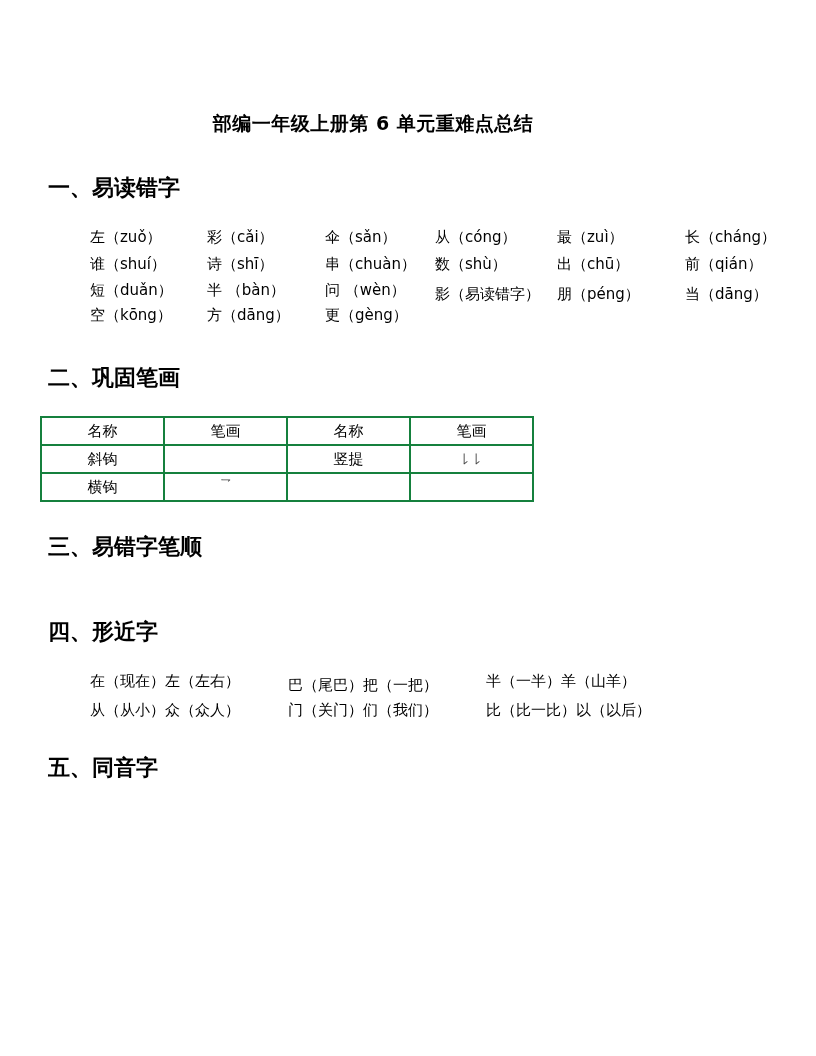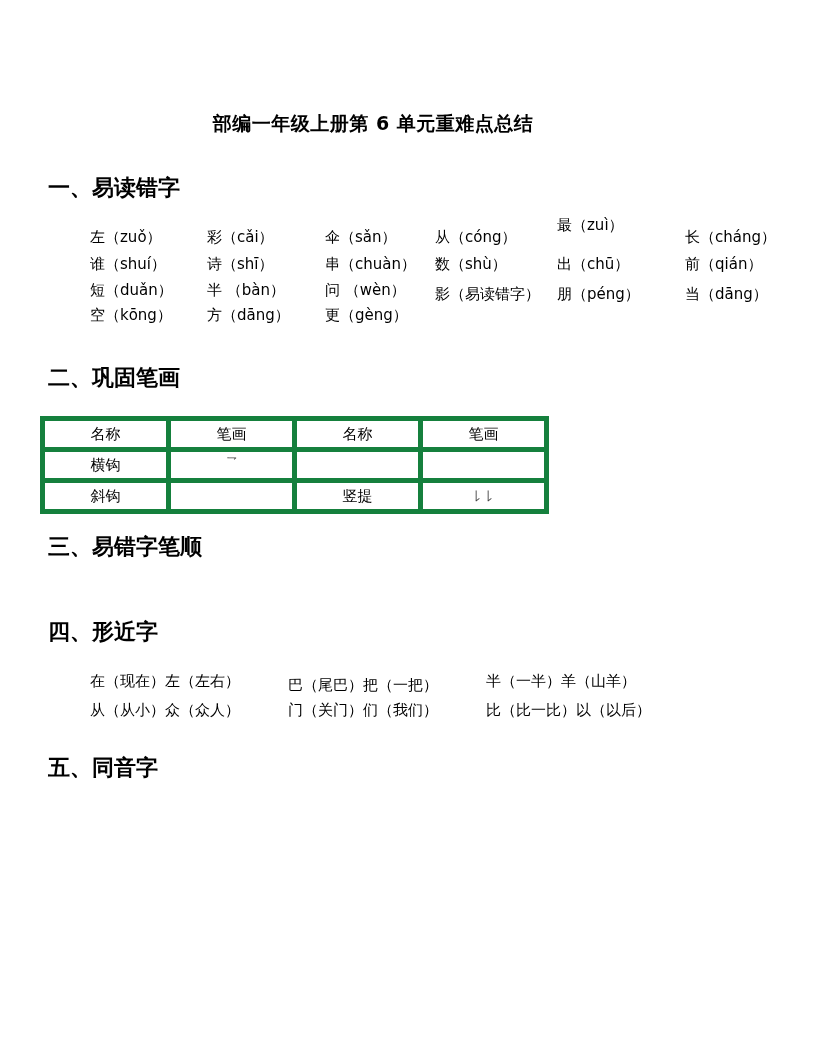--- a/index.html
+++ b/index.html
@@ -16,40 +16,40 @@
     position: absolute; left: 48px; font-size: 22px; font-weight: bold;
   }
   .cell {
     position: absolute; font-size: 15px; white-space: nowrap; margin-left: 42px;
   }
   table.strokes {
     position: absolute; left: 40px; top: 416px; border-collapse: collapse;
     font-size: 15px;
   }
   table.strokes td {
-    border: 5px solid #15803d; width: 121px; height: 26px; text-align: center;
+    border: 2px solid #15803d; width: 121px; height: 26px; text-align: center;
     vertical-align: middle; padding: 0;
   }
   .stroke-glyph { font-size: 12px; color: #444444; }
   .similar-group { position: absolute; white-space: nowrap; }
 </style>
 </head>
 <body>
 
 <div class="title">部编一年级上册第 6 单元重难点总结</div>
 
 <div class="section-heading" style="top:173px;">一、易读错字</div>
 
 <div>
 
   <span class="cell" style="left:48px;top:228px;">左（zuǒ）</span>
   <span class="cell" style="left:165px;top:228px;">彩（cǎi）</span>
   <span class="cell" style="left:283px;top:228px;">伞（sǎn）</span>
   <span class="cell" style="left:393px;top:228px;">从（cóng）</span>
-  <span class="cell" style="left:515px;top:216px;">最（zuì）</span>
+  <span class="cell" style="left:515px;top:228px;">最（zuì）</span>
   <span class="cell" style="left:643px;top:228px;">长（cháng）</span>
 
   <span class="cell" style="left:48px;top:255px;">谁（shuí）</span>
   <span class="cell" style="left:165px;top:255px;">诗（shī）</span>
   <span class="cell" style="left:283px;top:255px;">串（chuàn）</span>
   <span class="cell" style="left:393px;top:255px;">数（shù）</span>
   <span class="cell" style="left:515px;top:255px;">出（chū）</span>
   <span class="cell" style="left:643px;top:255px;">前（qián）</span>
 
   <span class="cell" style="left:48px;top:281px;">短（duǎn）</span>
@@ -68,30 +68,30 @@
 
 <table class="strokes">
   <tbody>
       <tr>
     <td>名称</td>
     <td>笔画</td>
     <td>名称</td>
     <td>笔画</td>
   </tr>
   <tr>
+    <td>斜钩</td>
+    <td class="stroke-glyph"></td>
+    <td>竖提</td>
+    <td class="stroke-glyph">㇙㇙</td>
+  </tr>
+  <tr>
     <td>横钩</td>
     <td class="stroke-glyph" style="vertical-align:top;">㇖</td>
     <td></td>
     <td class="stroke-glyph"></td>
-  </tr>
-  <tr>
-    <td>斜钩</td>
-    <td class="stroke-glyph"></td>
-    <td>竖提</td>
-    <td class="stroke-glyph">㇙㇙</td>
   </tr>
 </tbody>
   </table>
 
 <div class="section-heading" style="top:532px;">三、易错字笔顺</div>
 
 <div class="section-heading" style="top:617px;">四、形近字</div>
 
 <div>
   <span class="similar-group cell" style="left:48px;top:672px;">在（现在）左（左右）</span>

